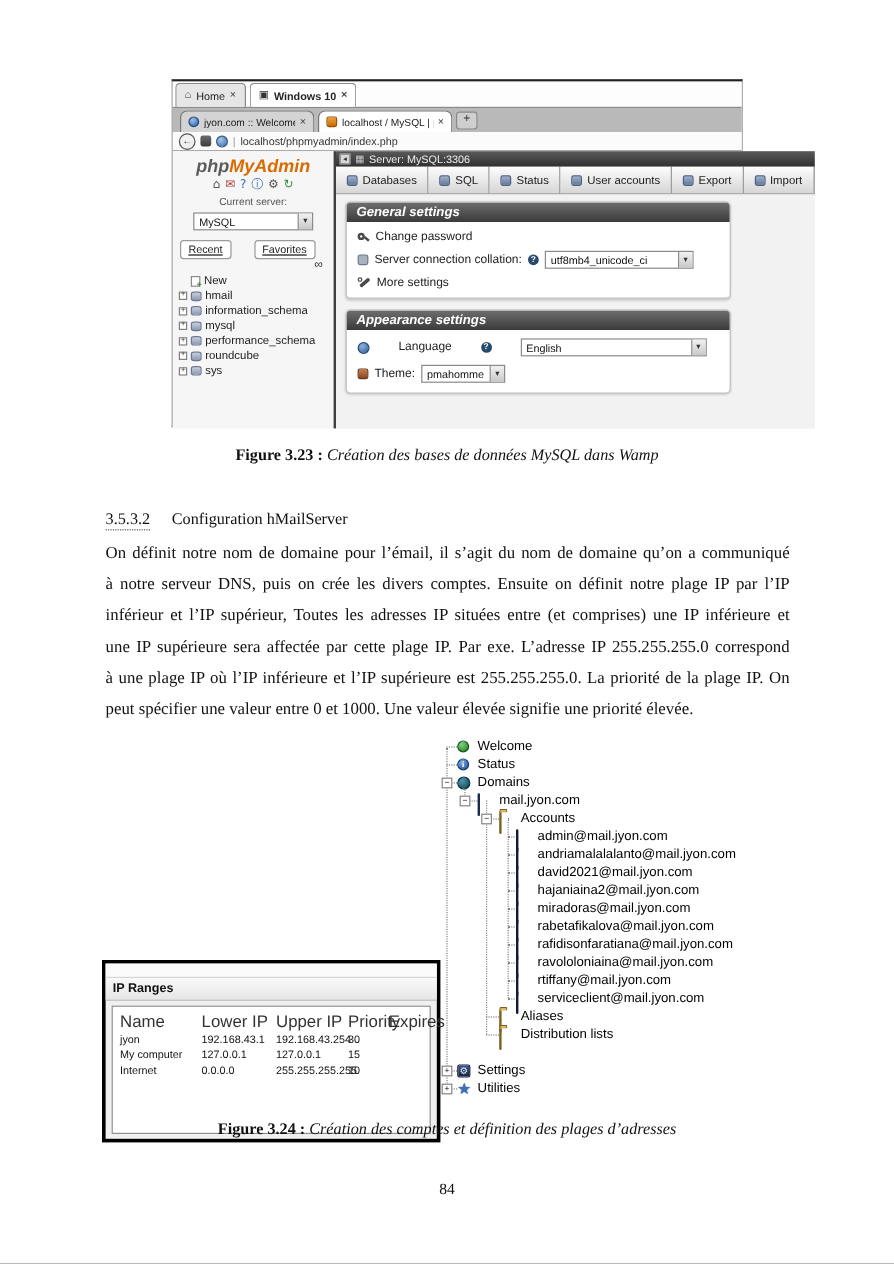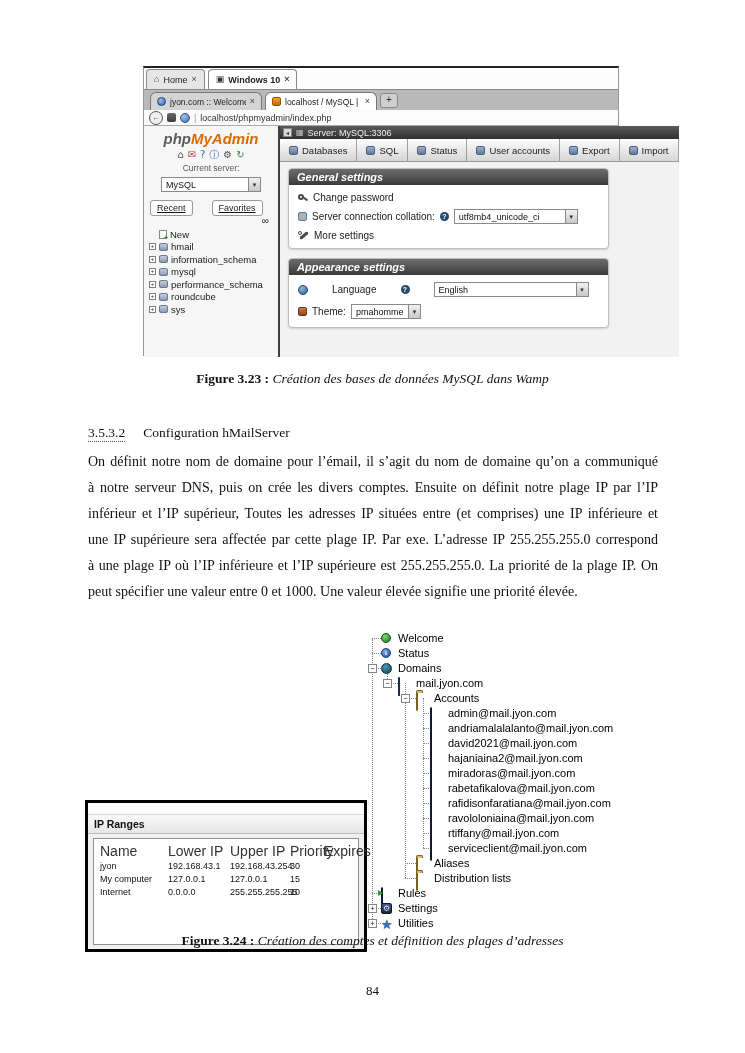--- a/index.html
+++ b/index.html
@@ -89,21 +89,21 @@
   .heading{position:absolute;left:88px;font-size:13.5px;color:#111;}
   .sec-num{display:inline-block;border-bottom:1px dotted #555;margin-right:18px;}
   .para{position:absolute;left:88px;width:570px;}
   .pline{font-size:14px;line-height:26px;height:26px;text-align:justify;text-align-last:justify;white-space:normal;}
   .pline.last{text-align-last:left;}
   .pagenum{position:absolute;left:0;width:745px;text-align:center;font-size:13px;}
 
   
   .f24{position:absolute;left:85px;top:612px;width:580px;height:312px;background:#fff;
        font-family:"Liberation Sans","DejaVu Sans",sans-serif;}
-  .hm-tree{position:absolute;left:283px;top:19px;width:297px;height:305px;}
+  .hm-tree{position:absolute;left:283px;top:3px;width:297px;height:305px;}
   .guide{position:absolute;border-left:1px dotted #848484;width:0;}
   .hm-row{position:absolute;left:0;width:100%;height:15px;}
   .hm-row::before{content:"";position:absolute;top:7px;border-top:1px dotted #848484;}
   .lv0::before{left:4px;width:9px;}
   .lv1::before{left:19px;width:11px;}
   .lv2::before{left:37px;width:11px;}
   .lv3::before{left:55px;width:8px;}
   .expand{position:absolute;top:3px;width:9px;height:9px;background:#fff;border:1px solid #848484;
           font-size:7px;line-height:7px;text-align:center;color:#000;box-sizing:border-box;z-index:2;}
   .lv0 .expand{left:0;}
@@ -363,21 +363,20 @@
         <div class="hm-row lv3" style="top: 105px;"><span class="hmico i-account"></span><span class="hmlabel">david2021@mail.jyon.com</span></div>
         <div class="hm-row lv3" style="top: 120px;"><span class="hmico i-account"></span><span class="hmlabel">hajaniaina2@mail.jyon.com</span></div>
         <div class="hm-row lv3" style="top: 135px;"><span class="hmico i-account"></span><span class="hmlabel">miradoras@mail.jyon.com</span></div>
         <div class="hm-row lv3" style="top: 150px;"><span class="hmico i-account"></span><span class="hmlabel">rabetafikalova@mail.jyon.com</span></div>
         <div class="hm-row lv3" style="top: 165px;"><span class="hmico i-account"></span><span class="hmlabel">rafidisonfaratiana@mail.jyon.com</span></div>
         <div class="hm-row lv3" style="top: 180px;"><span class="hmico i-account"></span><span class="hmlabel">ravololoniaina@mail.jyon.com</span></div>
         <div class="hm-row lv3" style="top: 195px;"><span class="hmico i-account"></span><span class="hmlabel">rtiffany@mail.jyon.com</span></div>
         <div class="hm-row lv3" style="top: 210px;"><span class="hmico i-account"></span><span class="hmlabel">serviceclient@mail.jyon.com</span></div>
         <div class="hm-row lv2" style="top: 225px;"><span class="hmico i-folder"></span><span class="hmlabel">Aliases</span></div>
         <div class="hm-row lv2" style="top: 240px;"><span class="hmico i-folder"></span><span class="hmlabel">Distribution lists</span></div>
-        <div class="hm-row lv0" style="top: 255px;"><span class="hmico i-rules"></span><span class="hmlabel">Rules</span></div>
         <div class="hm-row lv0" style="top: 270px;">
           <span class="expand">+</span>
           <span class="hmico i-settings">⚙</span>
           <span class="hmlabel">Settings</span>
         </div>
         <div class="hm-row lv0" style="top: 285px;">
           <span class="expand">+</span>
           <span class="hmico i-utilities">★</span>
           <span class="hmlabel">Utilities</span>
         </div>

